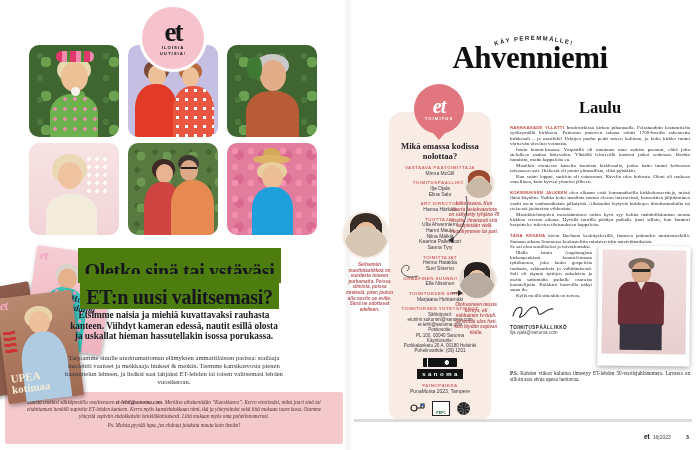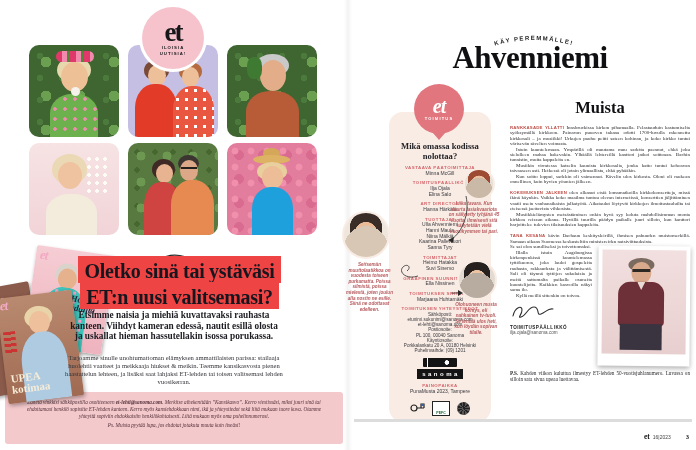--- a/index.html
+++ b/index.html
@@ -21,21 +21,21 @@
 
   .et-circle{position:absolute;left:142px;top:7px;width:62px;height:62px;border-radius:50%;
              background:#f6c3cd;box-shadow:0 0 0 3px #fff;z-index:6;display:flex;flex-direction:column;
              align-items:center;justify-content:center;text-align:center;}
   .et-circle .et{font-weight:bold;font-size:27px;line-height:24px;color:#17171a;letter-spacing:-2px;}
   .et-circle .tag{font-family:"Liberation Sans",sans-serif;font-weight:bold;font-size:4.3px;line-height:5.4px;
                   letter-spacing:1px;color:#17171a;margin-top:1px;}
 
   .headline{position:absolute;left:0;top:245px;width:348px;text-align:center;font-weight:bold;
             font-size:20px;line-height:26px;color:#16161f;letter-spacing:-0.3px;z-index:4;}
-  .hl{background:#ef4444;padding:4px 6px 1px;margin-left:11px;}
+  .hl{background:#4d7c0f;padding:12px 6px 1px;margin-left:11px;}
   .intro{position:absolute;left:66px;top:301px;width:216px;text-align:center;font-weight:bold;
          font-size:9.3px;line-height:10.4px;color:#1c1c22;z-index:4;}
   .details{position:absolute;left:61px;top:347px;width:226px;text-align:center;
            font-size:6.6px;line-height:8.1px;color:#34343a;z-index:4;}
 
   .covers{position:absolute;left:0;top:246px;width:215px;height:160px;z-index:3;}
   .cover{position:absolute;box-shadow:1px 2px 4px rgba(0,0,0,.35);border-radius:2px;overflow:hidden;}
   .cover .cet{position:absolute;font-weight:bold;font-style:italic;font-size:13px;color:#f2a9c3;letter-spacing:-1px;}
   .cover-brown{left:-26px;top:40px;width:64px;height:108px;transform:rotate(-10deg);background:#8a5a4a;z-index:1;}
   .cover-brown .bigety{position:absolute;left:18px;top:2px;font-weight:bold;font-style:italic;font-size:30px;color:#f3a9c0;letter-spacing:-2px;}
@@ -313,21 +313,21 @@
     <svg class="doodle" style="left:396px;top:262px" width="24" height="18" viewBox="0 0 24 18">
       <path d="M22,14 C10,18 2,10 7,5 C11,1 16,5 11,9" fill="none" stroke="#2a2a2a" stroke-width="0.8"></path>
     </svg>
     <svg class="doodle" style="left:450px;top:288px" width="14" height="10" viewBox="0 0 14 10">
       <path d="M1,5 H9" stroke="#2a2a2a" stroke-width="0.8"></path>
       <path d="M13,5 L8,2 L8,8 Z" fill="#2a2a2a"></path>
     </svg>
 
     <div class="article">
       <h2 class="ahead">
-        <span>Muista</span><br>
+        <span>Laulu</span><br>
       </h2>
 
       <p class="apara"><span class="lead">RANKKASADE YLLÄTTI</span> <span>Innsbruckissa kirkon pihamaalla. Pelastauduin kastumiselta syöksymällä kirkkoon. Painavan puuoven takana odotti 1700-luvulla rakennettu kirkkosali – ja musiikki! Urkujen pauhu peitti sateen kohinan, ja koko kirkko tuntui värisevän sävelten voimasta.</span></p>
       <p class="apara ind">Istuin kuuntelemaan. Ympärillä oli muutama muu sadetta paennut, ehkä joku sielulleen rauhaa hakevakin. Ylhäällä lehtereillä kanttori jatkoi soittoaan. Bachin tunnistin, muita kappaleita en.</p>
       <p class="apara ind">Musiikin virratessa katselin kaunista kirkkosalia, jonka katto tuntui kohoavan taivaaseen asti. Hetkessä oli jotain ylimaallista, ehkä pyhääkin.</p>
       <p class="apara ind">Kun soitto loppui, sadekin oli vaimennut. Kävelin ulos kirkosta. Oloni oli raukean onnellinen, kuin hyvien yöunien jälkeen.</p>
 
       <p class="apara pgap"><span class="lead">KOKEMUKSEN JÄLKEEN</span> <span>olen alkanut etsiä lomamatkoilla kirkkokonsertteja, missä ikinä käynkin. Vaikka koko maailma tuntuu olevan internetissä, konserttien jäljittäminen vaatii usein vanhanaikaista jalkatyötä. Aikataulut löytyvät kirkkojen ilmoitustauluilta tai eteisessä jaettavista vihkosista.</span></p>
       <p class="apara ind">Musiikkielämysten metsästäminen onkin hyvä syy koluta mahdollisimman monta kirkkoa reissun aikana. Hyvällä tuurilla päädyn paikalle juuri silloin, kun kanttori harjoittelee tulevien tilaisuuksien kappaleita.</p>
 

